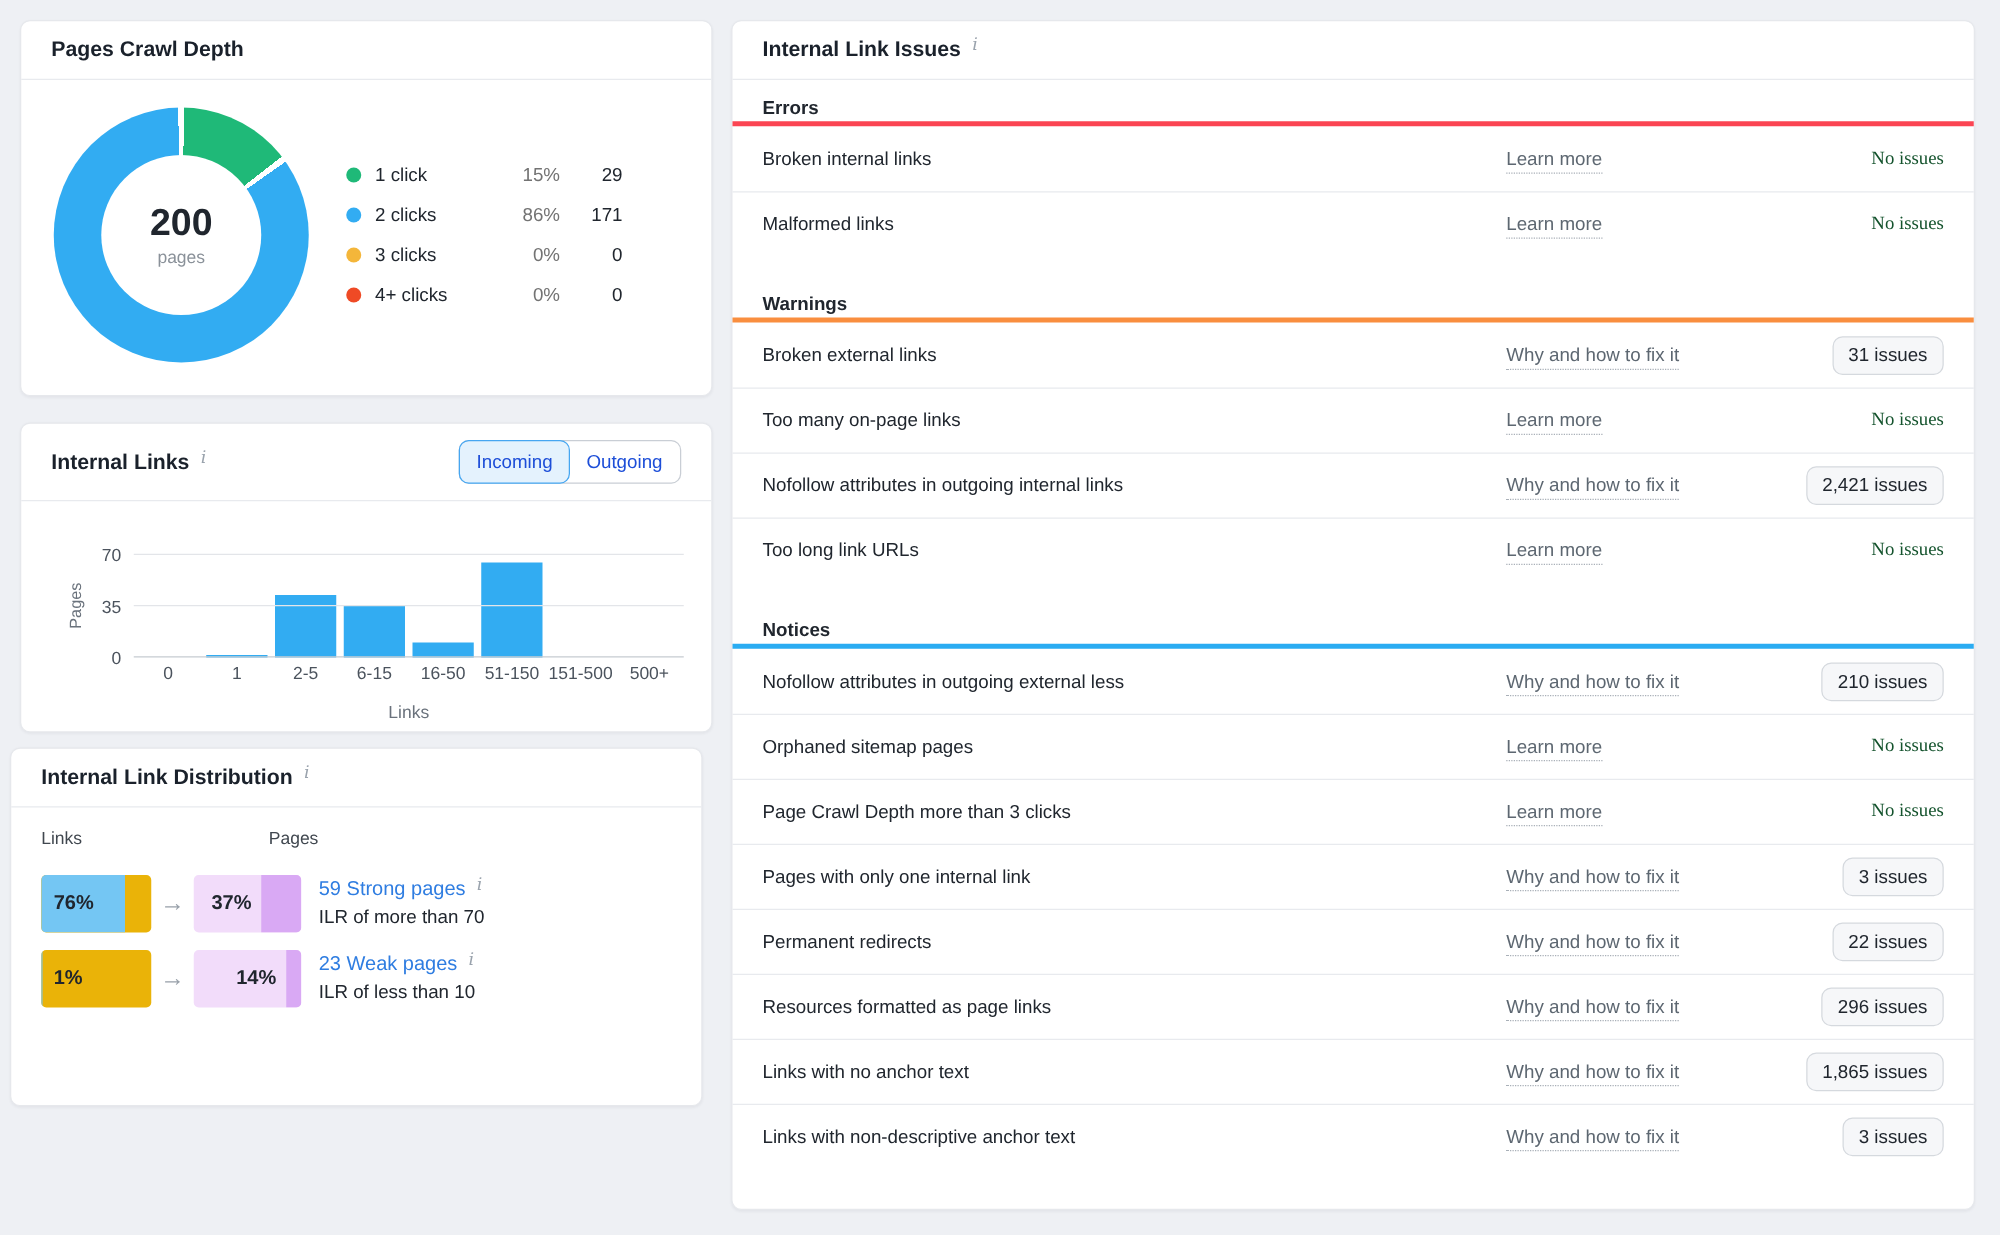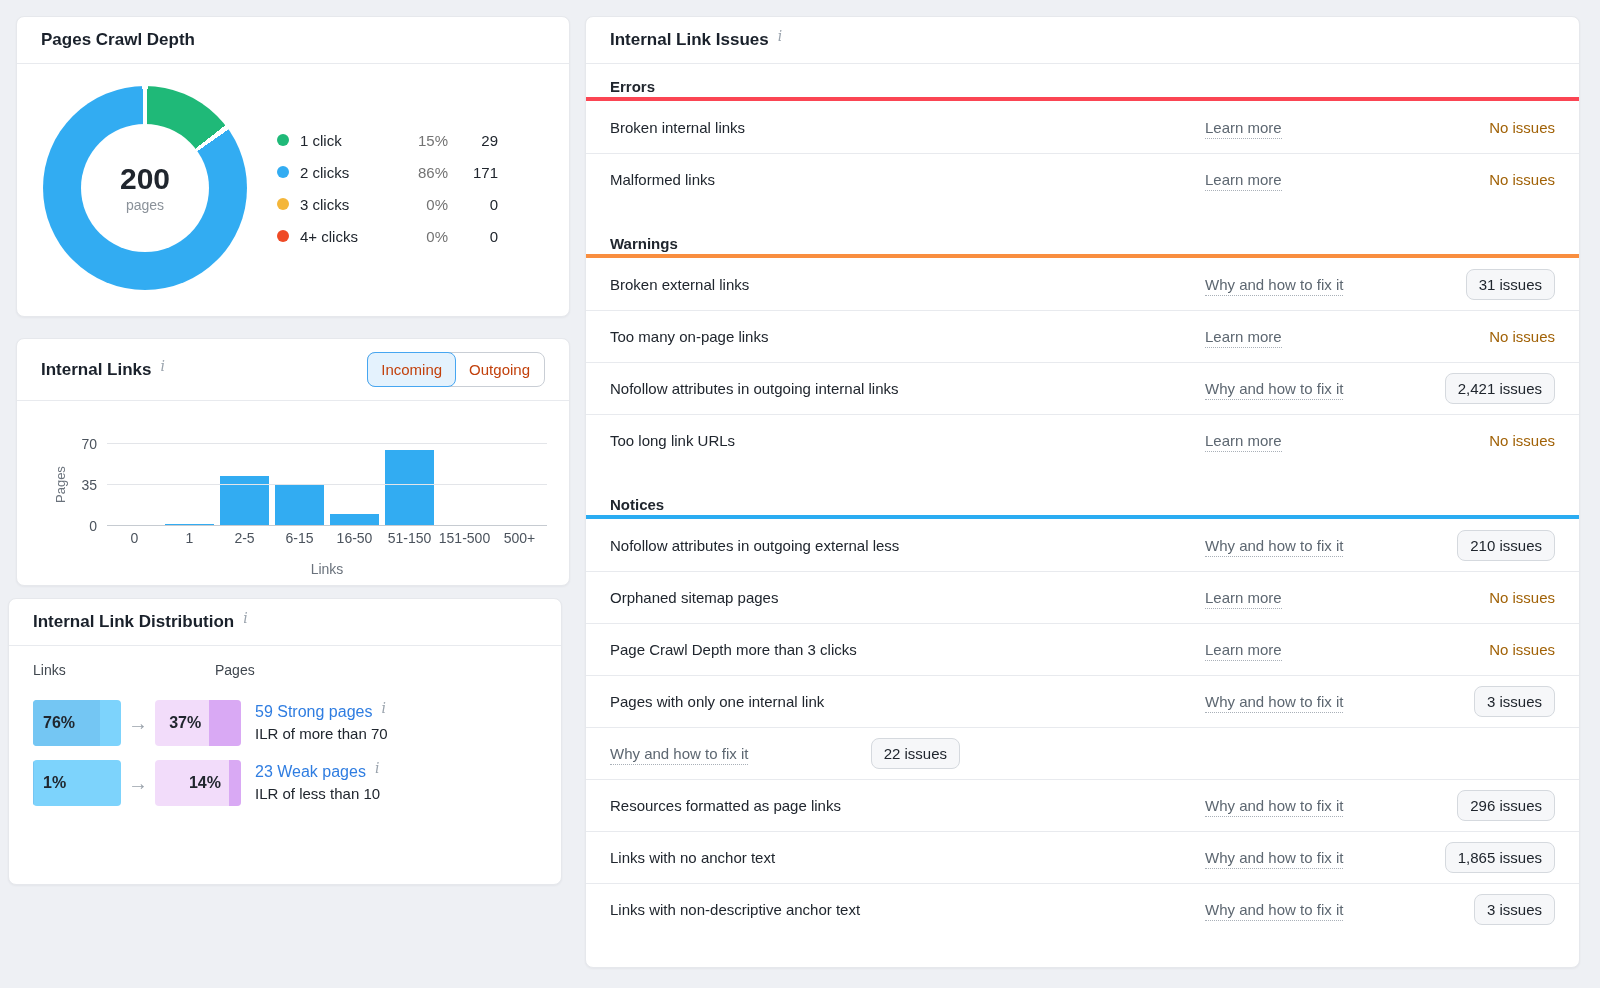--- a/index.html
+++ b/index.html
@@ -27,21 +27,21 @@
   .legend{margin:38px 0 0 30px;}
   .legend-row{display:flex;align-items:center;height:32px;font-size:15px;}
   .dot{width:12px;height:12px;border-radius:50%;margin-right:11px;flex:none;}
   .legend-label{width:92px;color:#20262e;}
   .legend-pct{width:56px;text-align:right;color:#737373;}
   .legend-count{width:50px;text-align:right;color:#20262e;}
   
   .chart-body{position:relative;height:200px;}
   .toggle{display:flex;border:1px solid #c9ced5;border-radius:8px;background:#fff;}
   .seg{font:inherit;font-size:15px;padding:7px 13px;background:transparent;
-    border:1px solid transparent;color:#c2410c;cursor:pointer;border-radius:8px;}
+    border:1px solid transparent;color:#1d4ed8;cursor:pointer;border-radius:8px;}
   .seg.selected{background:#e4f2fd;border:1px solid #46a6f1;margin:-1px;position:relative;z-index:1;}
   .plot{position:absolute;left:90px;top:31px;width:440px;height:94px;
     display:flex;align-items:flex-end;}
   .gridline{position:absolute;left:0;right:0;height:1px;background:#e3e5e9;}
   .gridline.axis{background:#c6cbd1;}
   .bar-col{width:55px;display:flex;justify-content:center;align-items:flex-end;height:100%;}
   .bar{width:49px;background:#32acf2;}
   #ytick-labels{position:absolute;left:0;top:31px;width:80px;height:94px;}
   #ytick-labels span{position:absolute;right:0;transform:translateY(50%);
     font-size:14px;color:#4b535d;}
@@ -51,21 +51,21 @@
   .xlabels span{width:55px;text-align:center;font-size:14px;color:#4b535d;}
   .xlab{position:absolute;left:90px;top:160px;width:440px;text-align:center;
     font-size:14px;color:#6a727c;}
   
   .dist-heads{position:relative;height:22px;margin-top:16px;font-size:14px;color:#40474f;}
   .dist-heads .h-links{position:absolute;left:24px;}
   .dist-heads .h-pages{position:absolute;left:206px;}
   #dist-rows{padding:16px 24px 0 24px;}
   .dist-row{display:flex;align-items:center;height:46px;margin-bottom:14px;}
   .hbar{height:46px;border-radius:4px;position:relative;overflow:hidden;flex:none;}
-  .links-bar{width:88px;background:#7dd3fc;}
+  .links-bar{width:88px;background:#eab308;}
   .links-fill{position:absolute;left:0;top:0;bottom:0;background:#74c6f3;}
   .pages-bar{width:86px;background:#f2dcfa;}
   .pages-fill{position:absolute;right:0;top:0;bottom:0;background:#d9a9f4;}
   .hbar-label{position:absolute;top:50%;transform:translateY(-50%);
     font-size:16px;font-weight:700;color:#20262e;z-index:1;}
   .links-bar .hbar-label{left:10px;}
   .arrow{width:34px;text-align:center;color:#9aa2ab;font-size:20px;flex:none;}
   .arrow::after{content:"\2192";}
   .dist-text{margin-left:14px;line-height:1.25;}
   .dist-link{font-size:16px;color:#2f7de1;text-decoration:none;}
@@ -73,21 +73,21 @@
   
   .sec-title{font-size:15px;font-weight:700;color:#20262e;padding:14px 24px 2px;}
   .issue-section.later .sec-title{padding-top:30px;}
   .sec-bar{height:4px;}
   .issue-row{display:flex;align-items:center;height:52px;padding:0 24px;box-sizing:border-box;}
   .issue-row.divided{border-top:1px solid #e8eaee;}
   .issue-label{flex:1;font-size:15px;color:#20262e;}
   .fix-link{width:200px;flex:none;font-size:15px;color:#5d6771;text-decoration:none;}
   .fix-link .link-text{border-bottom:1px dotted #a9b0b8;padding-bottom:2px;}
   .status-col{width:150px;flex:none;display:flex;justify-content:flex-end;align-items:center;}
-  .no-issues{font-size:15px;color:#a16207;}
+  .no-issues{font-size:15px;color:#14532d;font-family:Liberation Serif, serif;}
   .issue-btn{font:inherit;font-size:15px;color:#20262e;background:#f6f7f9;
     border:1px solid #d5d9de;border-radius:8px;padding:6px 12px;cursor:pointer;white-space:nowrap;}
 </style>
 </head>
 <body>
 
 <main>
 
   <section class="card" id="card-crawl">
     <header class="card-head">
@@ -318,20 +318,21 @@
             </div>
           </div>
           <div class="issue-row divided">
             <span class="issue-label">Pages with only one internal link</span>
             <a class="fix-link" href="#"><span class="link-text">Why and how to fix it</span></a>
             <div class="status-col">
               <button class="issue-btn">3 issues</button>
             </div>
           </div>
           <div class="issue-row divided">
+            <span class="issue-label">Permanent redirects</span>
             <a class="fix-link" href="#"><span class="link-text">Why and how to fix it</span></a>
             <div class="status-col">
               <button class="issue-btn">22 issues</button>
             </div>
           </div>
           <div class="issue-row divided">
             <span class="issue-label">Resources formatted as page links</span>
             <a class="fix-link" href="#"><span class="link-text">Why and how to fix it</span></a>
             <div class="status-col">
               <button class="issue-btn">296 issues</button>

